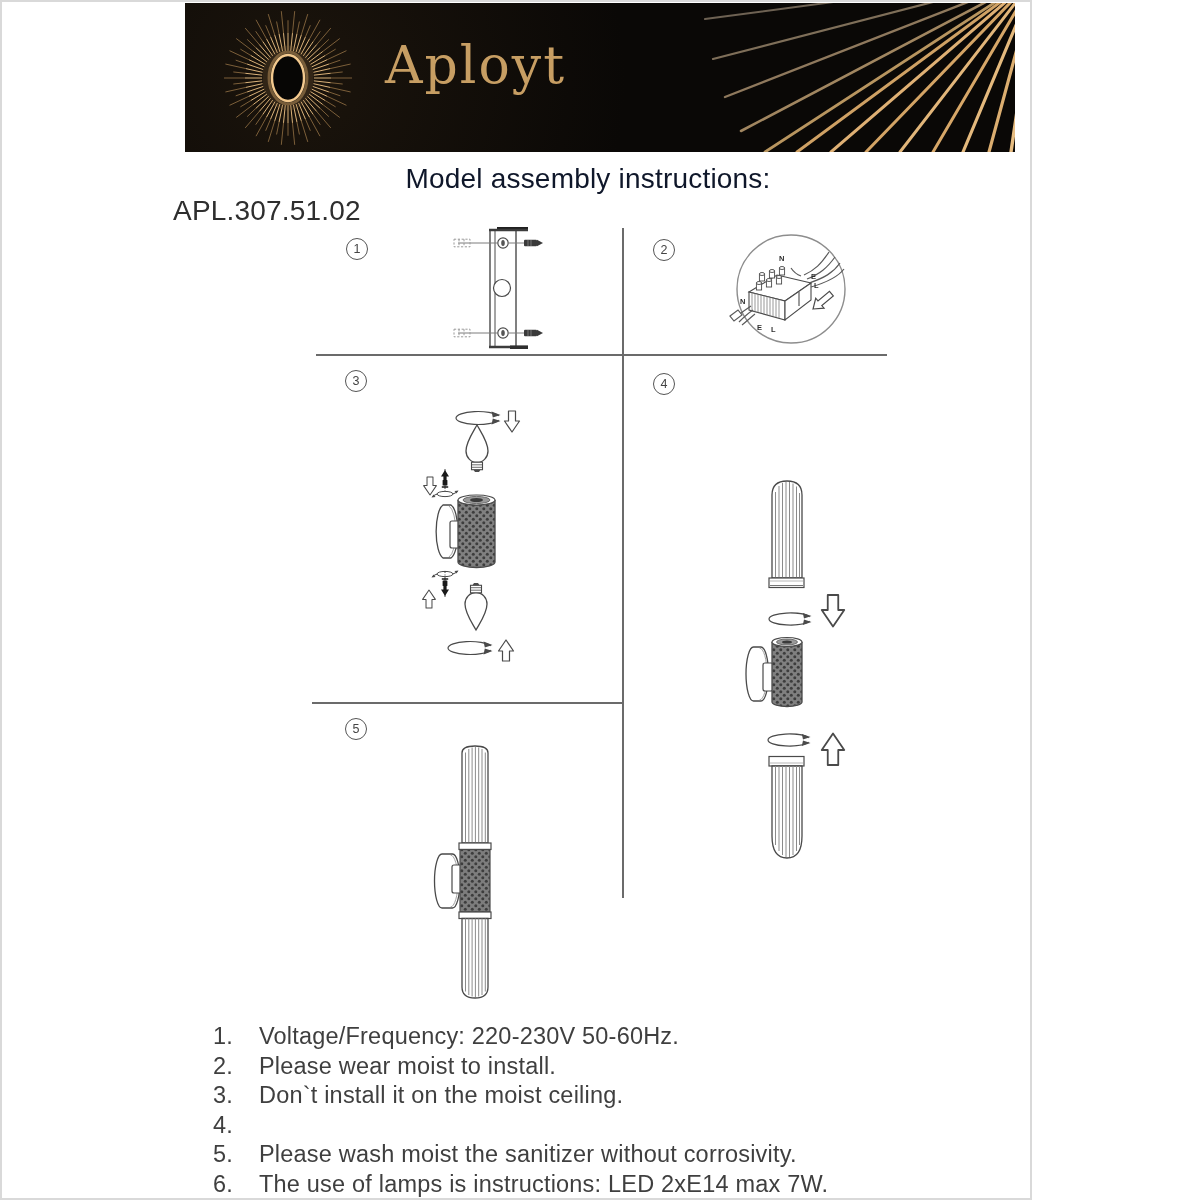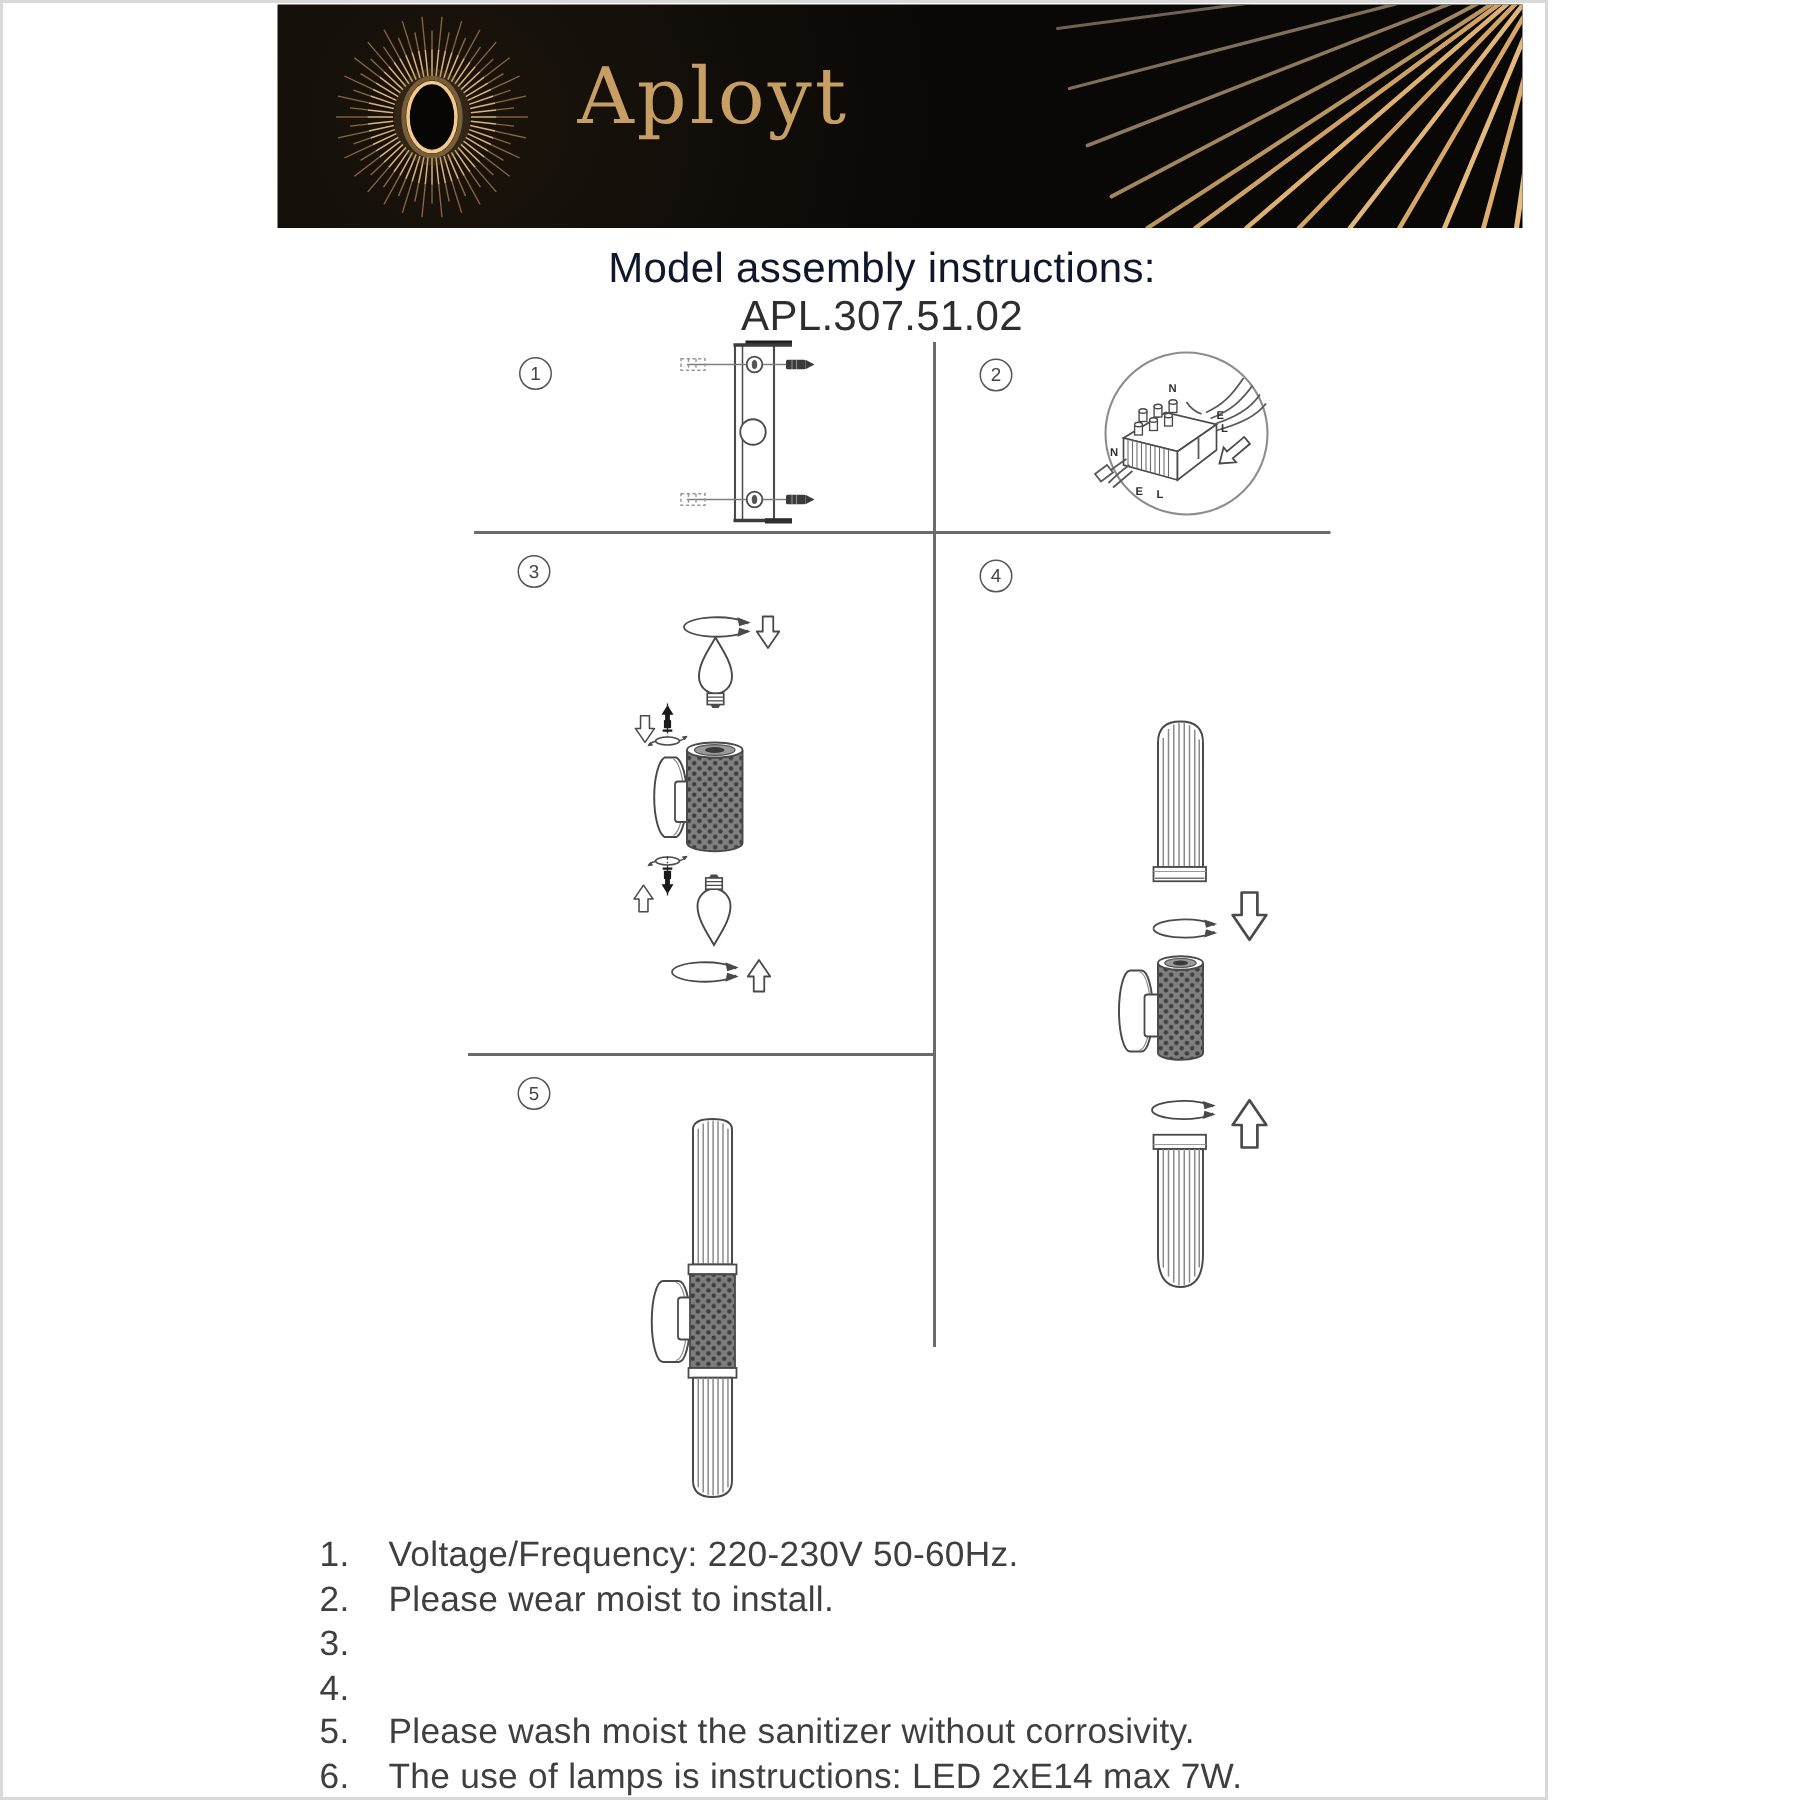--- a/index.html
+++ b/index.html
@@ -9,21 +9,21 @@
   
   .banner{position:absolute;left:185px;top:3px;width:830px;height:149px;
           background:radial-gradient(circle at 118px 76px,#1b140c 0%,#0a0806 45%);overflow:hidden;}
   .logo-svg{position:absolute;left:28px;top:2px;}
   .brand{position:absolute;left:200px;top:32px;font-family:"DejaVu Serif",serif;
          font-size:52px;font-weight:400;letter-spacing:2px;color:#c79e63;}
   .rays-svg{position:absolute;right:0;top:0;}
   
   .title-line{position:absolute;left:173px;top:163px;width:830px;text-align:center;
               font-size:28px;color:#0f172a;letter-spacing:0.2px;}
-  .model-line{position:absolute;left:173px;top:195px;width:830px;text-align:center;
+  .model-line{position:absolute;left:173px;top:195px;width:830px;
               font-size:28px;color:#2e2e2e;letter-spacing:0.2px;}
   .model-underline{position:absolute;left:497px;top:227px;width:31px;height:2.5px;background:#1f1f1f;}
   
   .vline{position:absolute;left:622px;top:228px;width:2px;height:670px;background:#6b6b6b;}
   .hline1{position:absolute;left:316px;top:354px;width:571px;height:2px;background:#6b6b6b;}
   .hline2{position:absolute;left:312px;top:702px;width:311px;height:2px;background:#6b6b6b;}
   
   .stepnum{position:absolute;width:20px;height:20px;border:1.5px solid #555;border-radius:50%;
            display:flex;align-items:center;justify-content:center;font-size:12.5px;color:#444;}
   .s1{left:346px;top:238px;} .s2{left:653px;top:239px;} .s3{left:345px;top:370px;}
@@ -478,20 +478,21 @@
     <div class="note-row">
       <span class="note-num">1.</span>
       <span class="note-text">Voltage/Frequency: 220-230V 50-60Hz.</span>
     </div>
     <div class="note-row">
       <span class="note-num">2.</span>
       <span class="note-text">Please wear moist to install.</span>
     </div>
     <div class="note-row">
       <span class="note-num">3.</span>
+      <span class="note-text">Don`t install it on the moist ceiling.</span>
     </div>
     <div class="note-row">
       <span class="note-num">4.</span>
     </div>
     <div class="note-row">
       <span class="note-num">5.</span>
       <span class="note-text">Please wash moist the sanitizer without corrosivity.</span>
     </div>
     <div class="note-row">
       <span class="note-num">6.</span>

